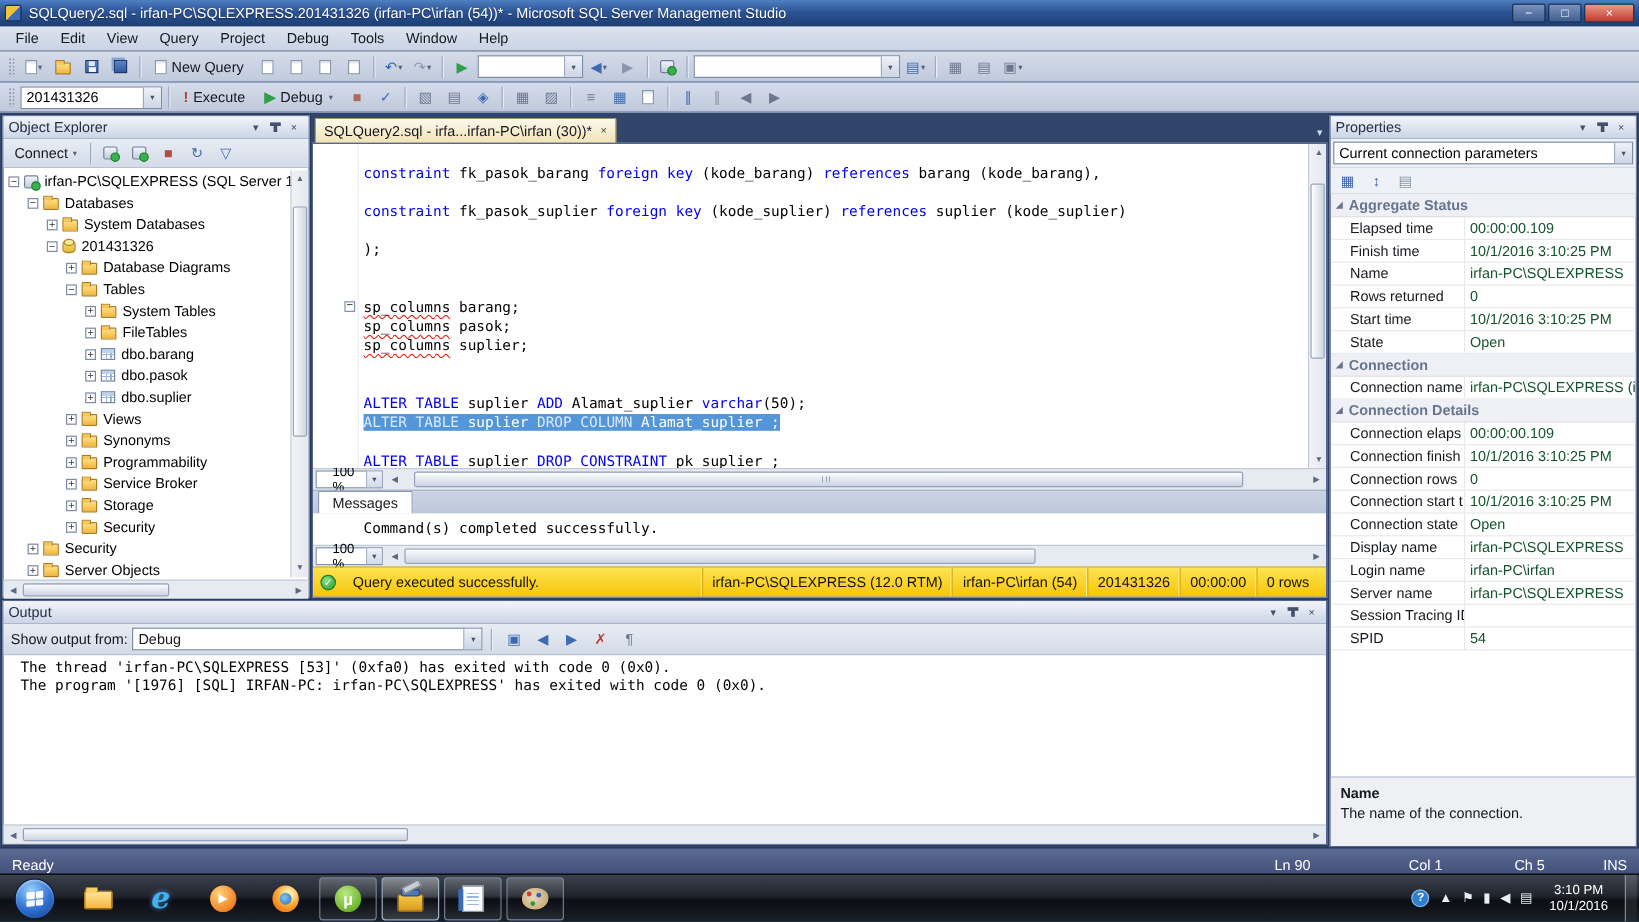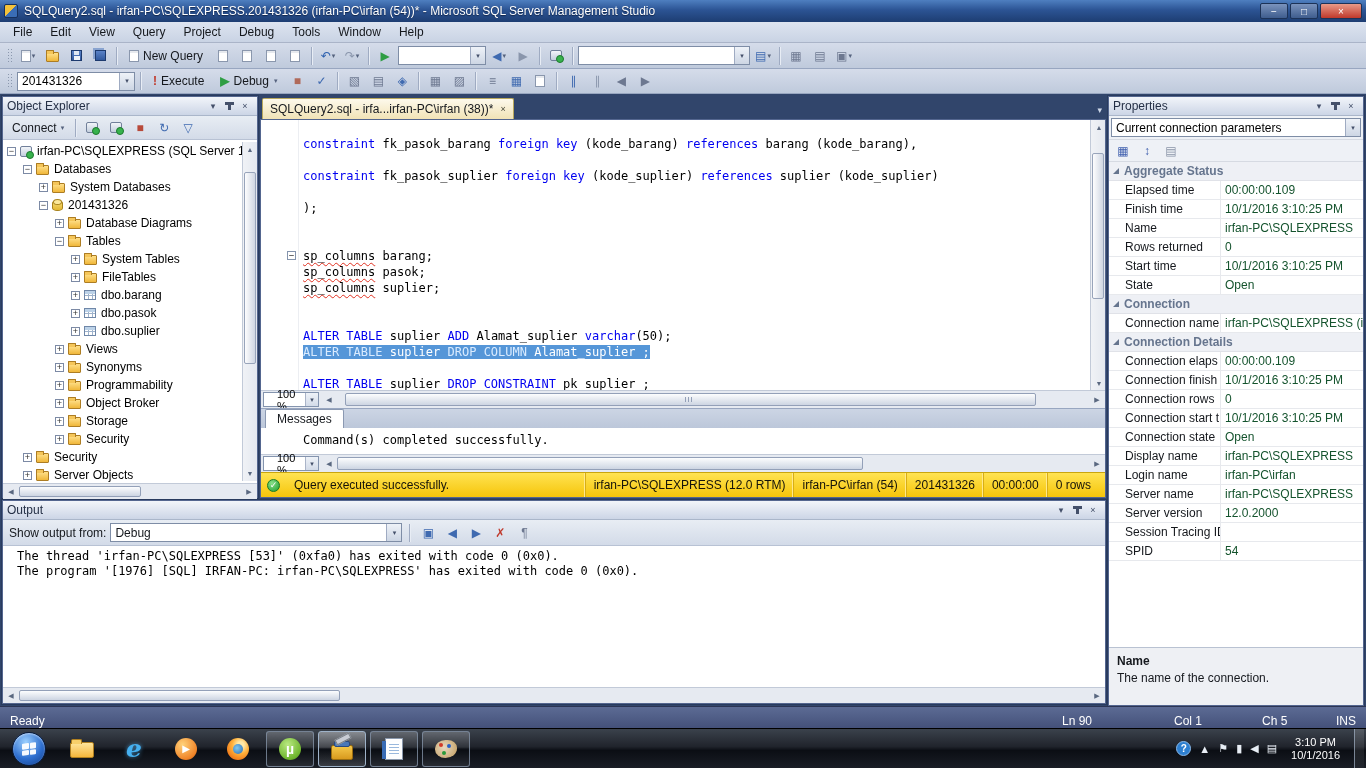--- a/index.html
+++ b/index.html
@@ -465,21 +465,21 @@
         <div class="trow">
           <span class="tindent" style="width: 52px;"></span>
           <span class="tw">+</span>
           <span class="art a-folder treeic"></span>
           <span class="tlabel">Programmability</span>
         </div>
         <div class="trow">
           <span class="tindent" style="width: 52px;"></span>
           <span class="tw">+</span>
           <span class="art a-folder treeic"></span>
-          <span class="tlabel">Object Broker</span>
+          <span class="tlabel">Service Broker</span>
         </div>
         <div class="trow">
           <span class="tindent" style="width: 52px;"></span>
           <span class="tw">+</span>
           <span class="art a-folder treeic"></span>
           <span class="tlabel">Storage</span>
         </div>
         <div class="trow">
           <span class="tindent" style="width: 52px;"></span>
           <span class="tw">+</span>
@@ -511,21 +511,21 @@
       <span class="sb-trk">
           <span class="sb-th" style="left:0;width:55%"></span>
         </span>
       <span class="sb-btn">▶</span>
     </div>
   </div>
 
   <div class="edregion">
     <div class="tabstrip">
       <div class="doctab">
-        <span class="tlbl">SQLQuery2.sql - irfa...irfan-PC\irfan (38))*</span>
+        <span class="tlbl">SQLQuery2.sql - irfa...irfan-PC\irfan (30))*</span>
         <span class="tabx">×</span>
       </div>
       <span class="tsr">▾</span>
     </div>
     <div class="edmain">
       <div class="codewrap">
         <div class="gutter"></div>
         <div class="codelines" id="codelines">
             <div class="cl"><span class="plaintext"></span></div>
             <div class="cl"><span class="plaintext"><span class="kw">constraint</span><span class="pl"> fk_pasok_barang </span><span class="kw">foreign key</span><span class="pl"> (kode_barang) </span><span class="kw">references</span><span class="pl"> barang (kode_barang),</span></span></div>
@@ -741,24 +741,20 @@
         </div>
         <div class="prow">
           <span class="pname">Login name</span>
           <span class="pval">irfan-PC\irfan</span>
         </div>
         <div class="prow">
           <span class="pname">Server name</span>
           <span class="pval">irfan-PC\SQLEXPRESS</span>
         </div>
         <div class="prow">
-          <span class="pname">Server version</span>
-          <span class="pval">12.0.2000</span>
-        </div>
-        <div class="prow">
           <span class="pname">Session Tracing ID</span>
           <span class="pval"></span>
         </div>
         <div class="prow">
           <span class="pname">SPID</span>
           <span class="pval">54</span>
         </div>
       </div>
     <div class="pdesc">
       <div class="t">Name</div>

